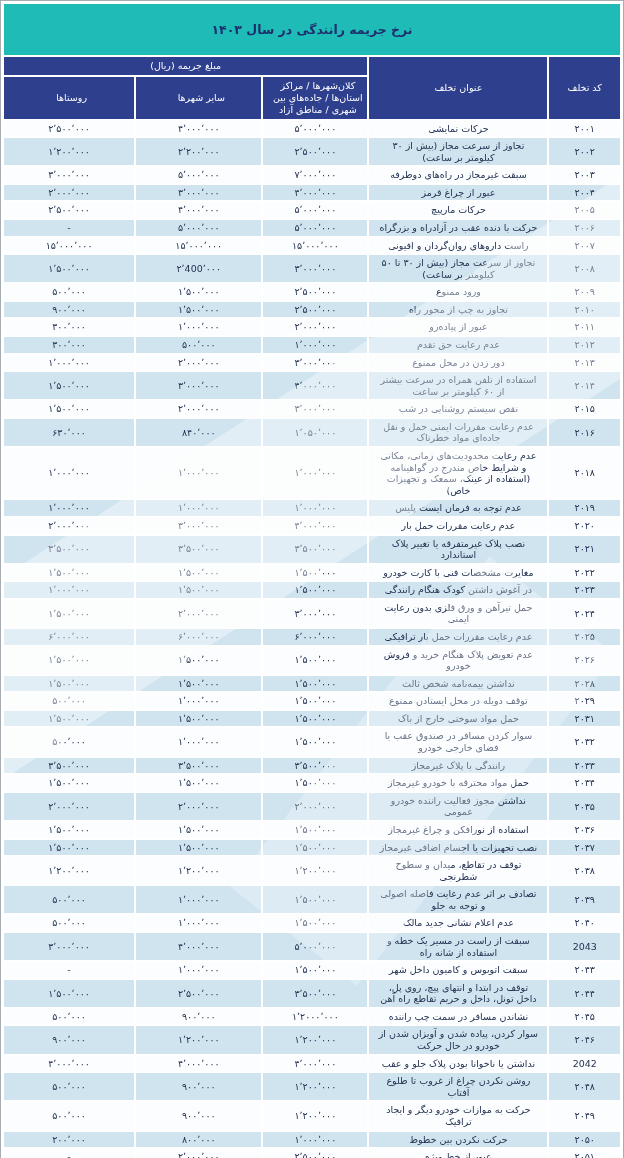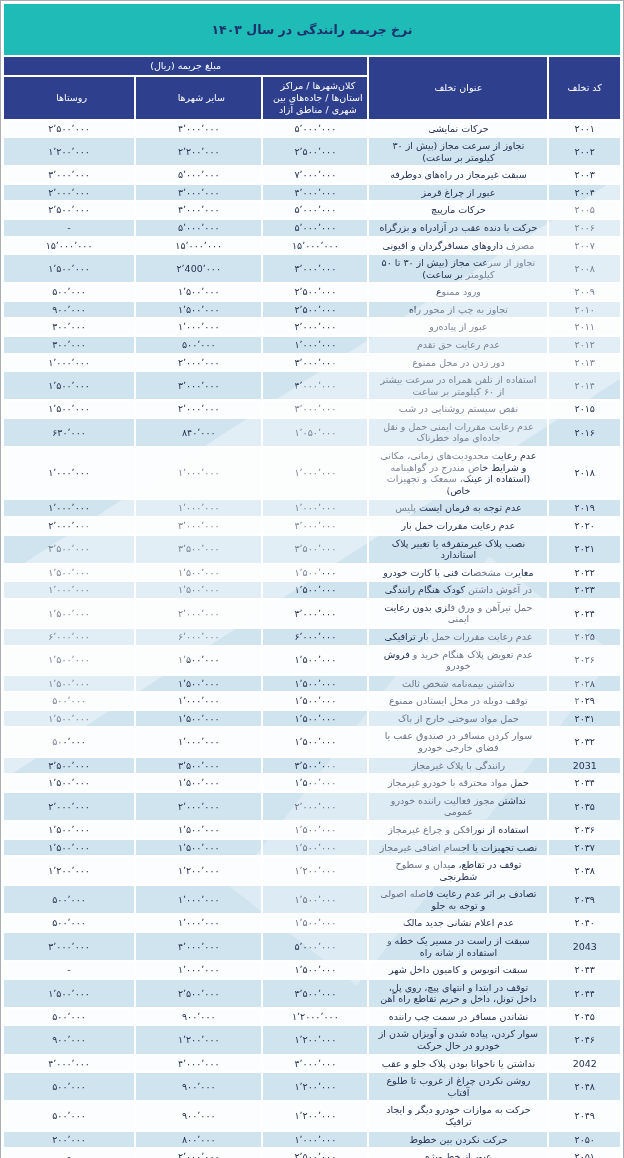--- a/index.html
+++ b/index.html
@@ -160,21 +160,21 @@
   </tr>
         <tr class="even">
     <td class="code">۲۰۰۶</td>
     <td class="violation">حرکت با دنده عقب در آزادراه و بزرگراه</td>
     <td class="amt">۵٬۰۰۰٬۰۰۰</td>
     <td class="amt">۵٬۰۰۰٬۰۰۰</td>
     <td class="amt">-</td>
   </tr>
         <tr class="odd">
     <td class="code">۲۰۰۷</td>
-    <td class="violation">مصرف داروهای مسافر‌گردان و افیونی</td>
+    <td class="violation">راست داروهای روان‌گردان و افیونی</td>
     <td class="amt">۱۵٬۰۰۰٬۰۰۰</td>
     <td class="amt">۱۵٬۰۰۰٬۰۰۰</td>
     <td class="amt">۱۵٬۰۰۰٬۰۰۰</td>
   </tr>
         <tr class="even">
     <td class="code">۲۰۰۸</td>
     <td class="violation">تجاوز از سرعت مجاز (بیش از ۳۰ تا ۵۰ کیلومتر بر ساعت)</td>
     <td class="amt">۳٬۰۰۰٬۰۰۰</td>
     <td class="amt">۲٬400٬۰۰۰</td>
     <td class="amt">۱٬۵۰۰٬۰۰۰</td>
@@ -320,21 +320,21 @@
     <td class="amt">۱٬۵۰۰٬۰۰۰</td>
   </tr>
         <tr class="odd">
     <td class="code">۲۰۳۲</td>
     <td class="violation">سوار کردن مسافر در صندوق عقب یا فضای خارجی خودرو</td>
     <td class="amt">۱٬۵۰۰٬۰۰۰</td>
     <td class="amt">۱٬۰۰۰٬۰۰۰</td>
     <td class="amt">۵۰۰٬۰۰۰</td>
   </tr>
         <tr class="even">
-    <td class="code">2031</td>
+    <td class="code">۲۰۳۳</td>
     <td class="violation">رانندگی با پلاک غیرمجاز</td>
     <td class="amt">۳٬۵۰۰٬۰۰۰</td>
     <td class="amt">۳٬۵۰۰٬۰۰۰</td>
     <td class="amt">۳٬۵۰۰٬۰۰۰</td>
   </tr>
         <tr class="odd">
     <td class="code">۲۰۳۴</td>
     <td class="violation">حمل مواد محترقه با خودرو غیرمجاز</td>
     <td class="amt">۱٬۵۰۰٬۰۰۰</td>
     <td class="amt">۱٬۵۰۰٬۰۰۰</td>

